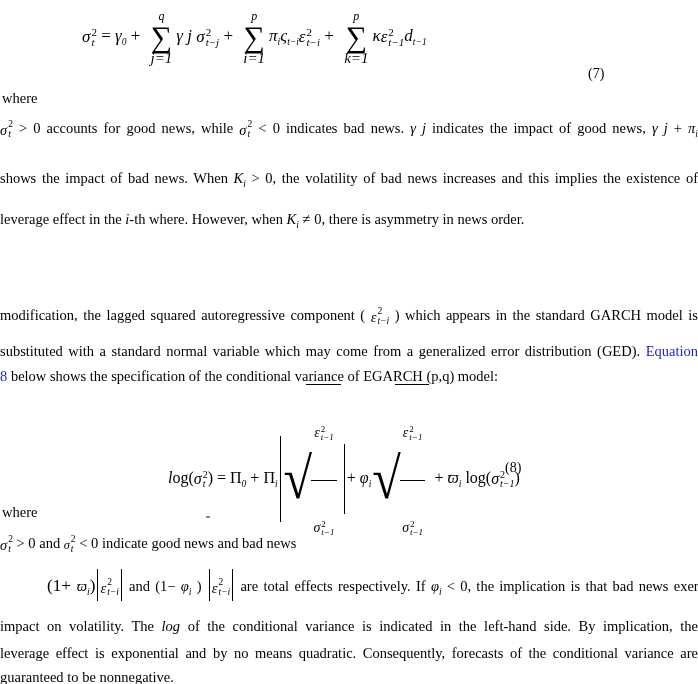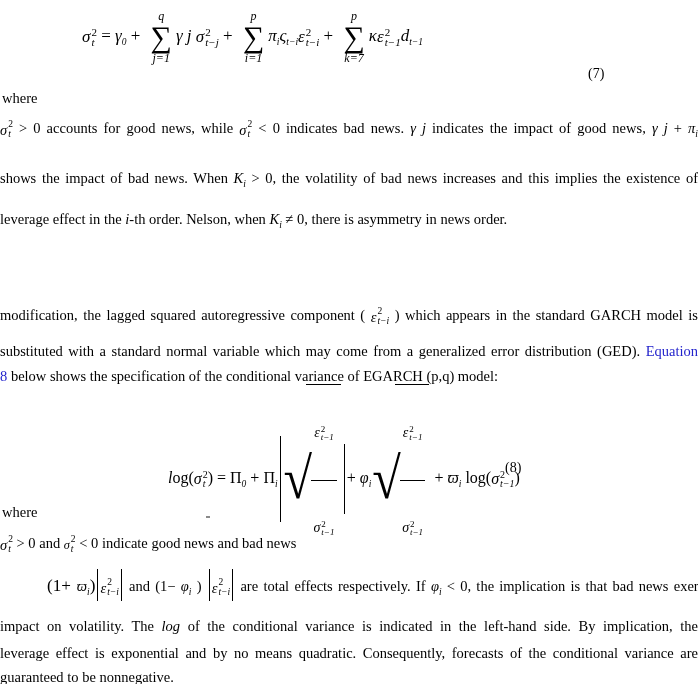--- a/index.html
+++ b/index.html
@@ -26,21 +26,21 @@
   
   .eq{font-size:17px;line-height:56px;white-space:nowrap;}
   .eq .mstk-col{font-size:11px;line-height:10.5px;}
   .eq8{font-size:16px;line-height:92px;white-space:nowrap;}
   .eq8 .mstk-col{font-size:10px;line-height:9.5px;}
   .eqlabel{font-size:14px;}
   
   .msum{display:inline-flex;flex-direction:column;align-items:center;vertical-align:middle;margin:0 4px 0 6px;line-height:1;}
   .msum-top{font-size:12px;font-style:italic;line-height:12px;}
   .msum-sig{font-size:30px;line-height:30px;}
-  .msum-bot{font-size:12px;font-style:italic;line-height:13px;}
+  .msum-bot{font-size:15px;font-style:italic;line-height:13px;}
   
   .mbar{display:inline-block;width:0;border-left:1.2px solid #000;margin:0 2px;}
   .mbar.b1{height:86px;vertical-align:middle;}
   .mbar.b3{height:70px;vertical-align:middle;}
   .mbar.b2{height:32px;vertical-align:-10px;}
   
   .msqrt{display:inline-flex;align-items:center;vertical-align:middle;margin:0 1px;}
   .msqrt-sign{font-size:52px;line-height:0.95;font-weight:400;margin-right:-6px;transform:scaleY(1.12);}
   .msqrt-body{border-top:1.2px solid #000;padding:2px 4px 0 5px;display:inline-flex;align-items:center;}
   
@@ -81,21 +81,21 @@
         <span class="msum-bot">i=1</span>
       </span><span class="mv">π</span><span class="sb">i</span><span class="mv">ς</span><span class="sb">t−i</span><span class="mstk-wrap">
         <span class="mstk-base">ε</span>
         <span class="mstk-col">
           <span class="mstk-sup">2</span>
           <span class="mstk-sub">t−i</span>
         </span>
       </span><span> + </span><span class="msum">
         <span class="msum-top">p</span>
         <span class="msum-sig">∑</span>
-        <span class="msum-bot">k=7</span>
+        <span class="msum-bot">k=1</span>
       </span><span class="mv">κ</span><span class="mstk-wrap">
         <span class="mstk-base">ε</span>
         <span class="mstk-col">
           <span class="mstk-sup">2</span>
           <span class="mstk-sub">t−1</span>
         </span>
       </span><span class="mv">d</span><span class="sb">t−1</span></div>
   <div class="blk eqlabel" style="top:62px;left:588px">(7)</div>
 
   <div class="blk" style="top:86px;left:2px">where</div>
@@ -107,21 +107,21 @@
           <span class="mstk-sub">t</span>
         </span>
       </span><span> &gt; 0 accounts for good news, while </span><span class="mstk-wrap">
         <span class="mstk-base">σ</span>
         <span class="mstk-col">
           <span class="mstk-sup">2</span>
           <span class="mstk-sub">t</span>
         </span>
       </span><span> &lt; 0 indicates bad news. </span><span class="mv">γ j</span><span> indicates the impact of good news, </span><span class="mv">γ j</span><span> + </span><span class="mv">π</span><span class="sb">i</span></div>
   <div class="blk w-full just" style="top:166px;left:0"><span>shows the impact of bad news. When </span><span class="mv">K</span><span class="sb">i</span><span> &gt; 0, the volatility of bad news increases and this implies the existence of</span></div>
-  <div class="blk w-full" style="top:207px;left:0"><span>leverage effect in the </span><span class="it">i</span><span>-th order. Nelson, when </span><span class="mv">K</span><span class="sb">i</span><span> ≠ 0, there is asymmetry in news order.</span></div>
+  <div class="blk w-full" style="top:207px;left:0"><span>leverage effect in the </span><span class="it">i</span><span>-th where. However, when </span><span class="mv">K</span><span class="sb">i</span><span> ≠ 0, there is asymmetry in news order.</span></div>
 
   <div class="blk w-full just mline" style="top:300px;left:0"><span>modification, the lagged squared autoregressive component ( </span><span class="mstk-wrap">
         <span class="mstk-base">ε</span>
         <span class="mstk-col">
           <span class="mstk-sup">2</span>
           <span class="mstk-sub">t−i</span>
         </span>
       </span><span> ) which appears in the standard GARCH model is</span></div>
   <div class="blk w-full just" style="top:339px;left:0"><span>substituted with a standard normal variable which may come from a generalized error distribution (GED). </span><span class="lk">Equation</span></div>
   <div class="blk w-full" style="top:364px;left:0"><span class="lk">8</span><span> below shows the specification of the conditional variance of EGARCH (p,q) model:</span></div>

